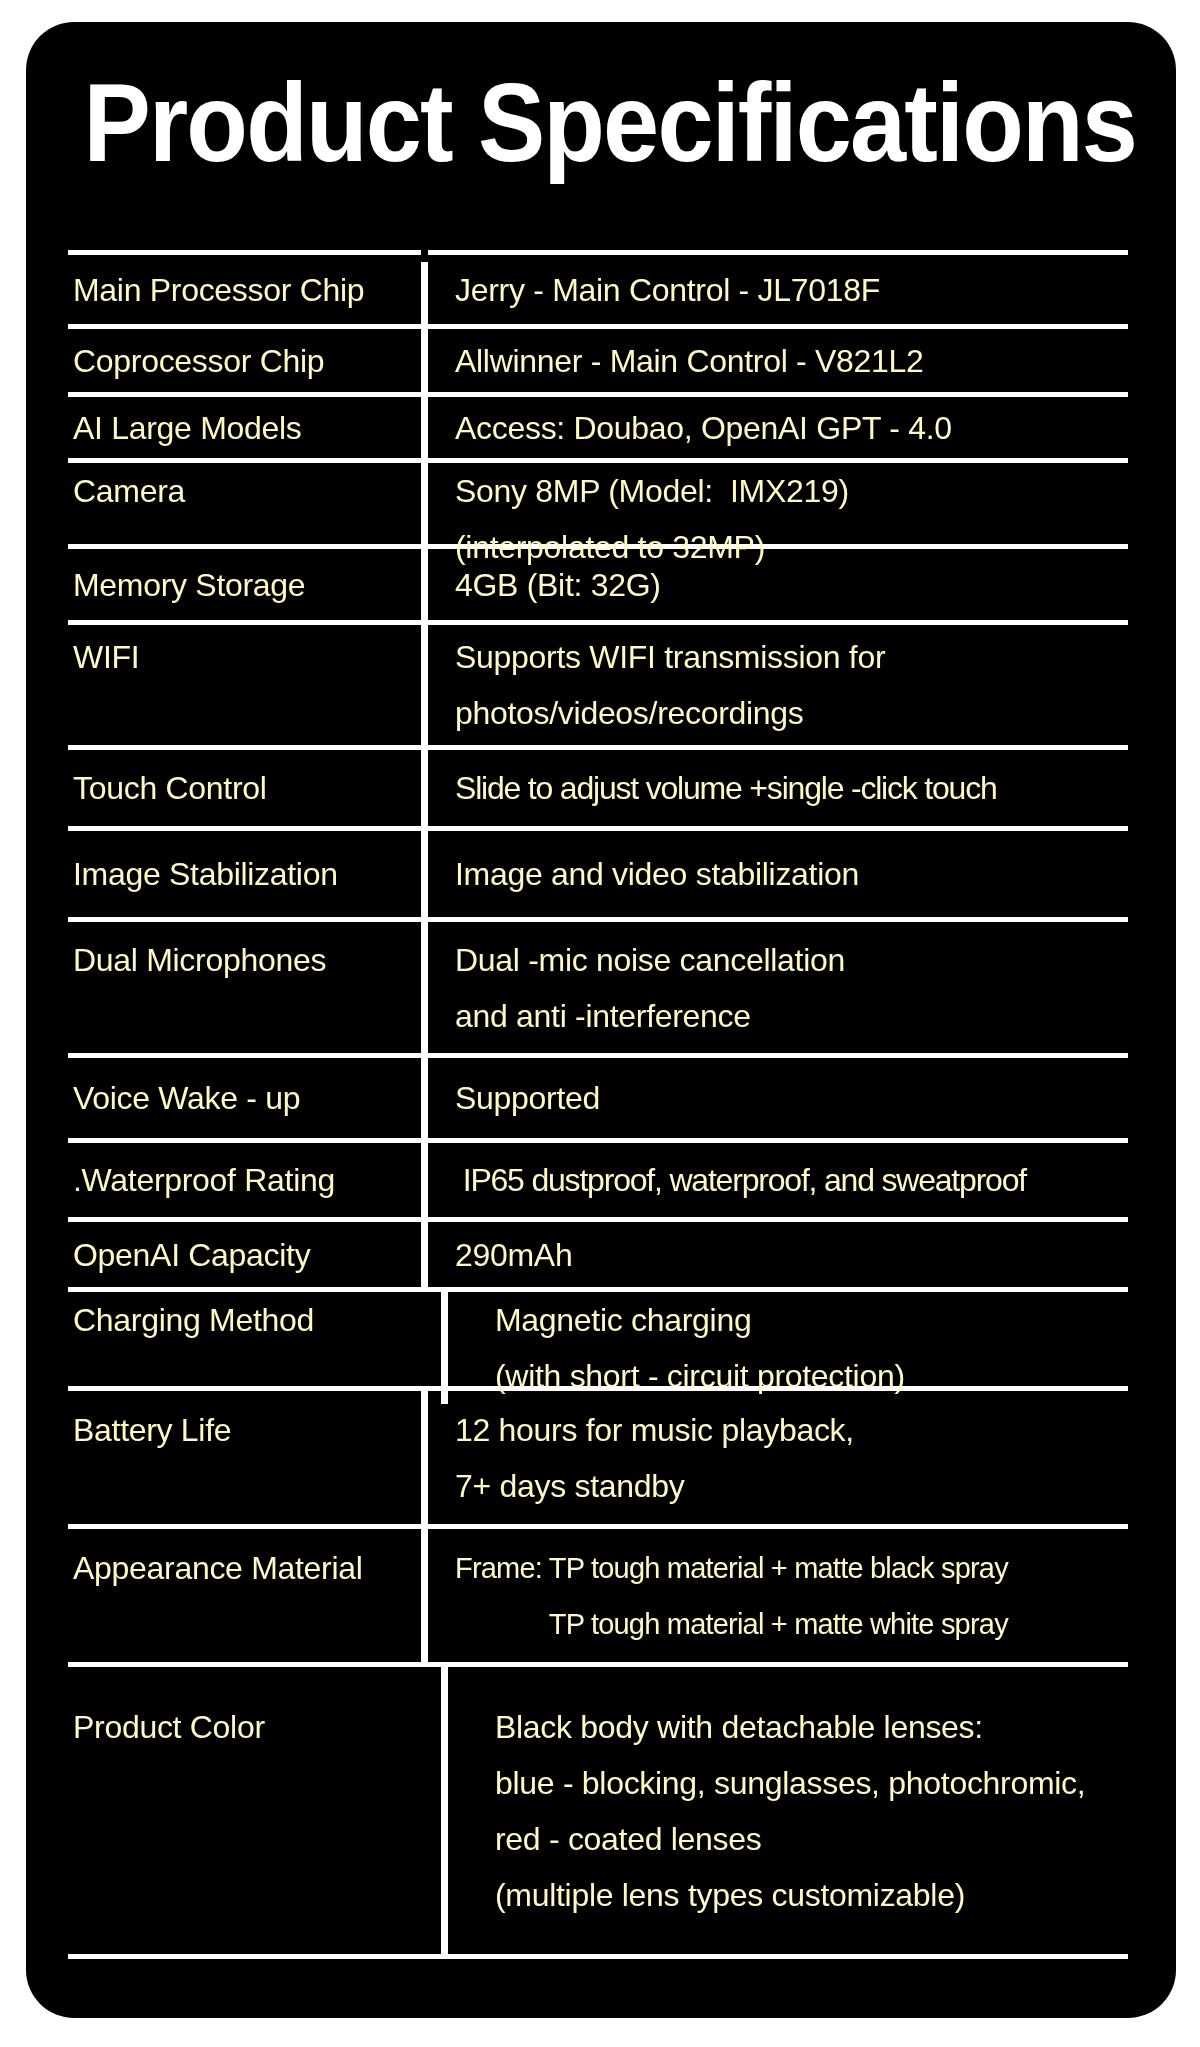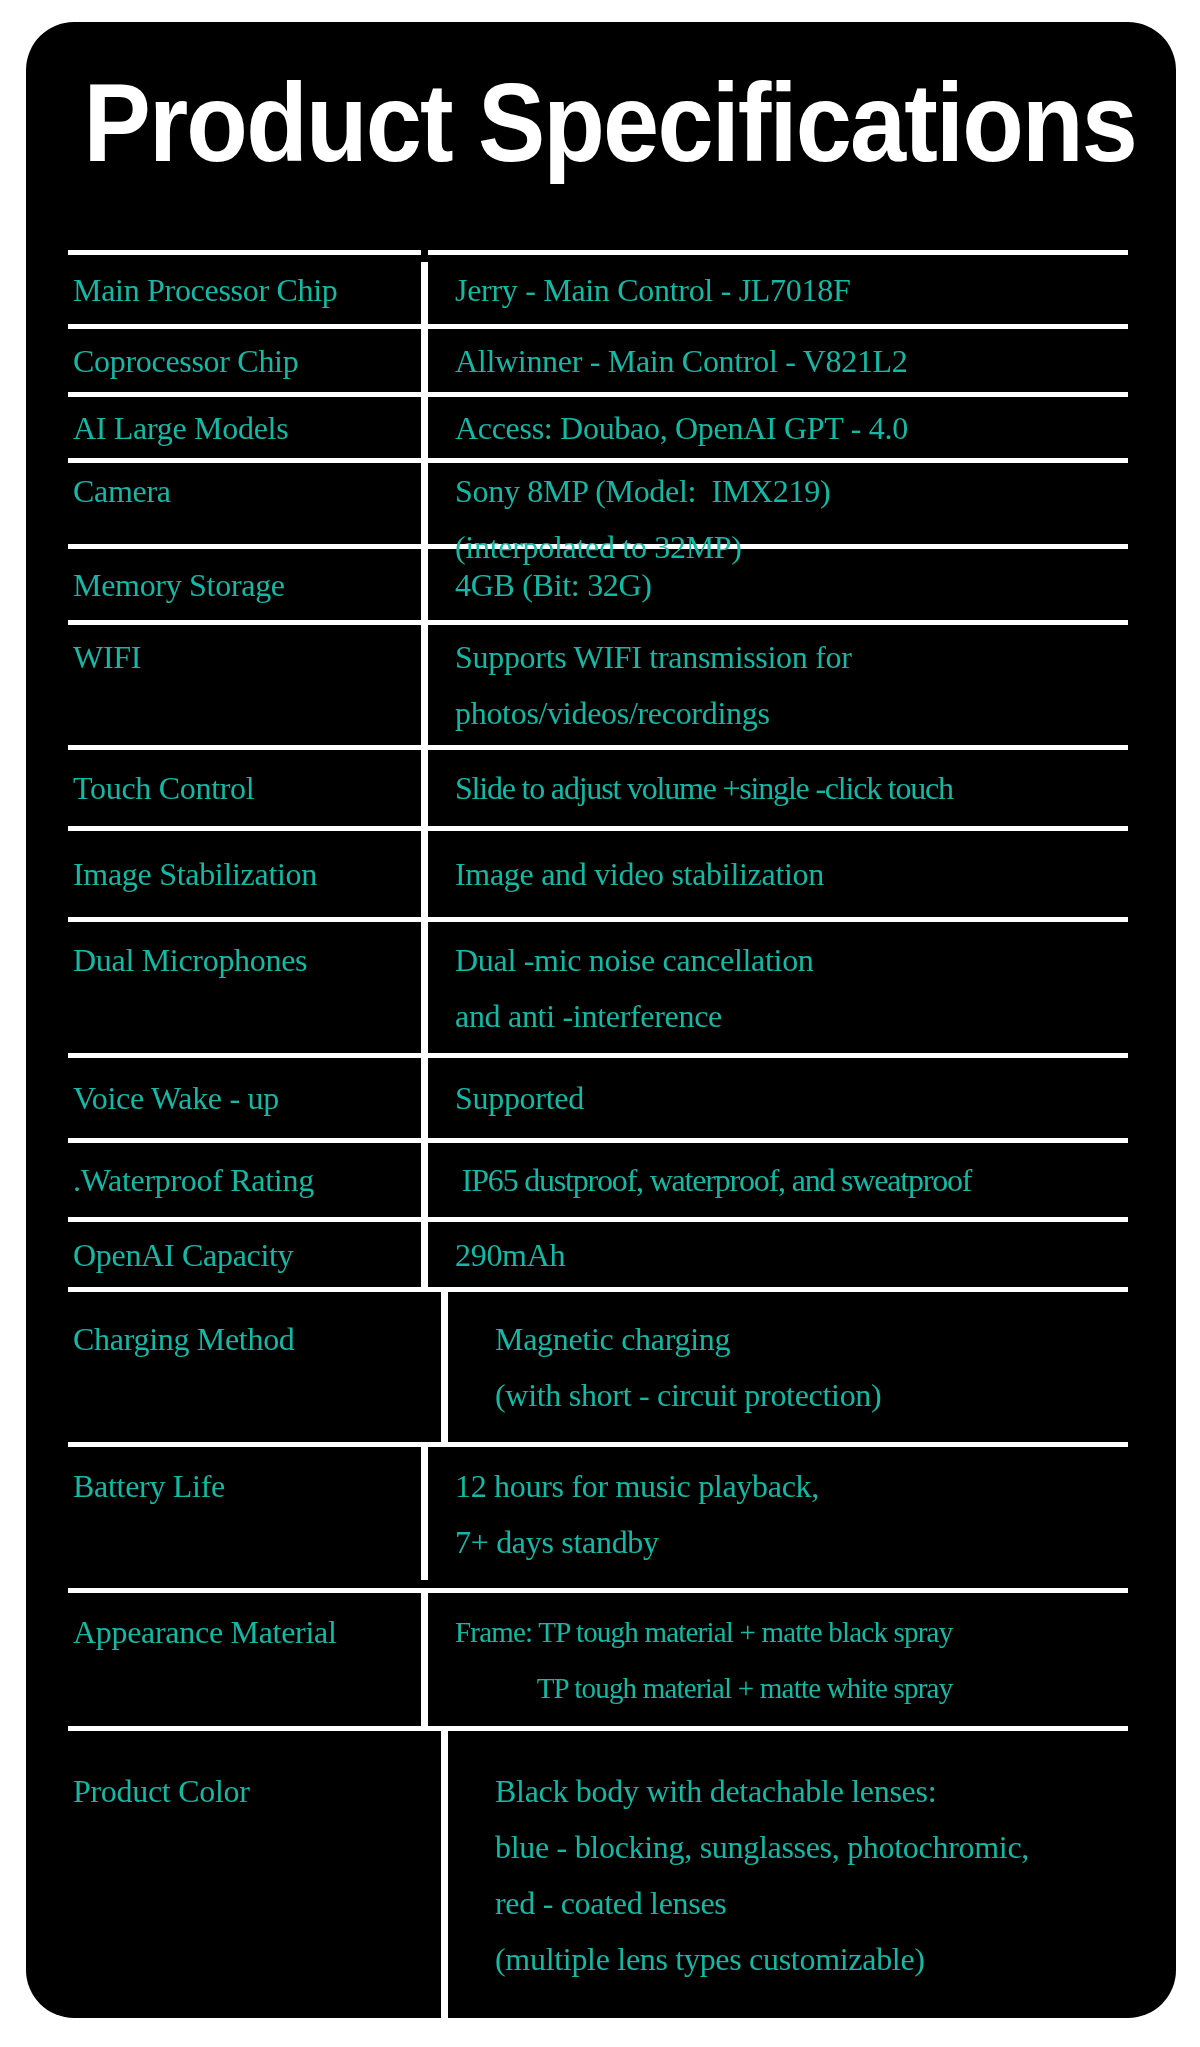--- a/index.html
+++ b/index.html
@@ -61,26 +61,25 @@
     overflow: visible;
   }
   .label-cell { padding-left: 5px; }
   .value-cell { padding-left: 27px; }
   .inner {
     display: flex;
     flex-direction: column;
     justify-content: flex-start;
   }
   .txt {
-    color: #14b8a6;
+    color: #fef9c3;
     font-size: 32px;
     line-height: 56px;
     white-space: pre;
     letter-spacing: -0.3px;
-    font-family: Liberation Serif, serif;
   }
   .value-cell .tight .txt { letter-spacing: -1.2px; }
   .value-cell .small .txt { font-size: 29px; letter-spacing: -0.8px; }
   .inner.align-last-right {
     display: block;
     width: fit-content;
   }
   .inner.align-last-right .txt:last-child { text-align: right; }
 </style>
 </head>
@@ -241,21 +240,21 @@
             <div class="txt">OpenAI Capacity</div>
           </div>
         </div>
         <div class="vline"></div>
         <div class="cell value-cell">
           <div class="inner" style="height: 56px;">
             <div class="txt">290mAh</div>
           </div>
         </div>
       </div>
-      <div class="row" style="height: 155px; gap: 20px;">
+      <div class="row" style="height: 99px; gap: 20px;">
         <div class="cell label-cell">
           <div class="inner" style="height: 112px;">
             <div class="txt">Charging Method</div>
           </div>
         </div>
         <div class="vline"></div>
         <div class="cell value-cell">
           <div class="inner" style="height: 112px;">
             <div class="txt">Magnetic charging</div>
             <div class="txt">(with short - circuit protection)</div>
@@ -269,21 +268,21 @@
           </div>
         </div>
         <div class="vline"></div>
         <div class="cell value-cell">
           <div class="inner" style="height: 112px;">
             <div class="txt">12 hours for music playback,</div>
             <div class="txt">7+ days standby</div>
           </div>
         </div>
       </div>
-      <div class="row" style="height: 138px; margin-top: 8px;">
+      <div class="row" style="height: 138px;">
         <div class="cell label-cell">
           <div class="inner" style="height: 112px;">
             <div class="txt">Appearance Material</div>
           </div>
         </div>
         <div class="vline"></div>
         <div class="cell value-cell">
           <div class="inner small align-last-right" style="height: 112px;">
             <div class="txt">Frame: TP tough material + matte black spray</div>
             <div class="txt">TP tough material + matte white spray</div>

